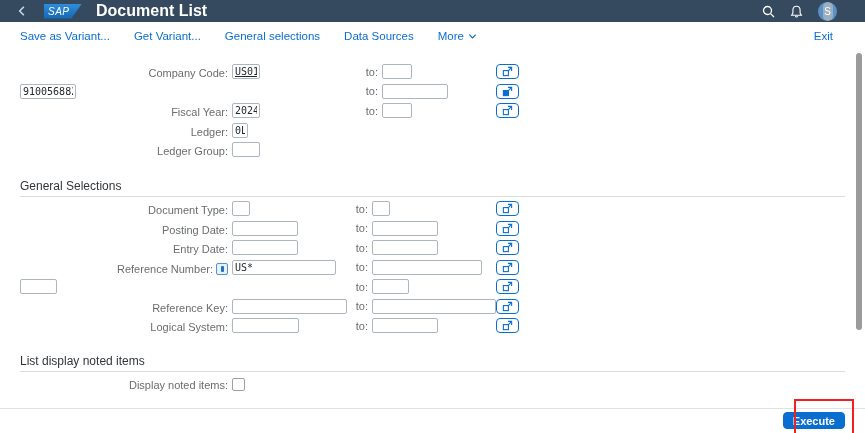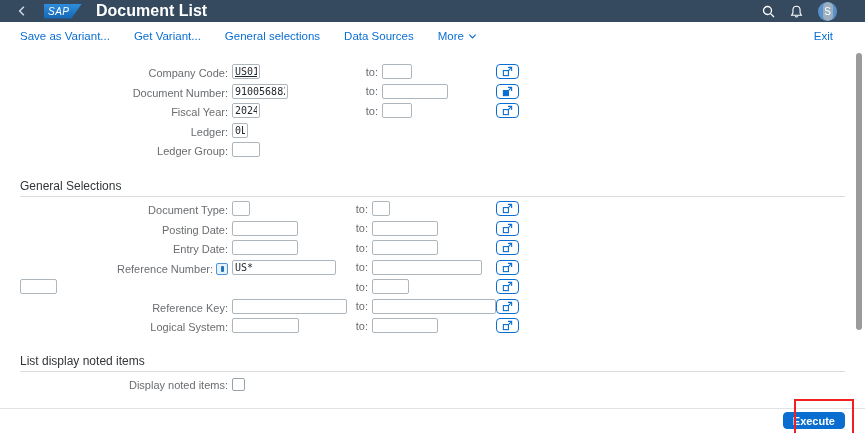--- a/index.html
+++ b/index.html
@@ -134,23 +134,20 @@
       <button class="msel">
         <svg width="11" height="11" viewBox="0 0 12 12">
             <rect x="1.5" y="5" width="5.5" height="5.5" fill="none" stroke="#0a6ed1" stroke-width="1.2"></rect>
             <path d="M6.5 1.5 H10.5 V5.5" fill="none" stroke="#0a6ed1" stroke-width="1.2"></path>
             <path d="M10.2 1.8 L6.8 5.2" stroke="#0a6ed1" stroke-width="1.2"></path>
           </svg>
       </button>
     </div>
 
     <div class="row">
-      <div class="lblcell">
-          <span class="lbl">Document Number:</span>
-        </div>
       <input class="fld" style="width: 56px;" value="910056882">
       <span class="togroup g1">
           <span class="to">to:</span>
         <input class="fld" style="width: 66px;" value="">
         </span>
       <button class="msel">
         <svg width="11" height="11" viewBox="0 0 12 12">
             <rect x="1.5" y="5" width="5.5" height="5.5" fill="#0a6ed1" stroke="#0a6ed1" stroke-width="1.2"></rect>
             <path d="M6.5 1.5 H10.5 V5.5" fill="none" stroke="#0a6ed1" stroke-width="1.2"></path>
             <path d="M10.2 1.8 L6.8 5.2" stroke="#0a6ed1" stroke-width="1.2"></path>

